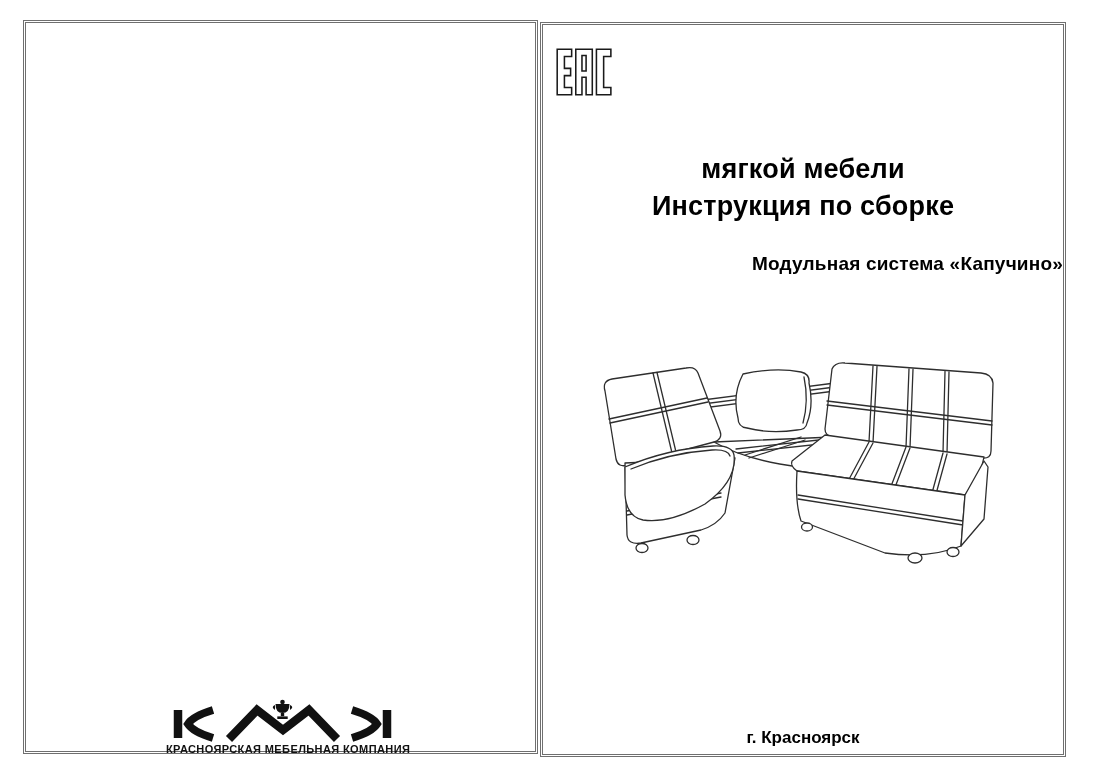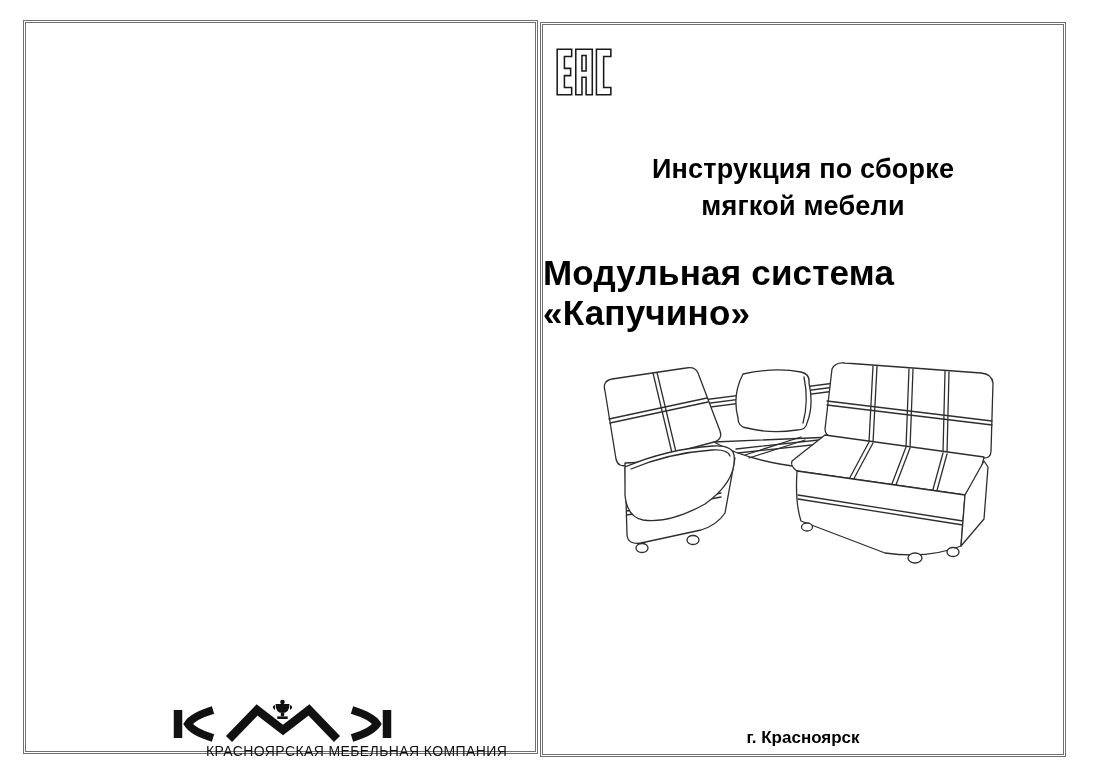--- a/index.html
+++ b/index.html
@@ -13,39 +13,39 @@
   .page-left{left:23px;top:20px;width:515px;height:734px;}
   .page-right{left:540px;top:22px;width:526px;height:735px;}
 
   
   .eac{position:absolute;left:8px;top:18px;width:64px;height:58px;}
   .title{
     position:absolute;top:126px;left:0;width:100%;text-align:center;
     font-weight:bold;font-size:27px;line-height:37px;letter-spacing:.2px;
   }
   .subtitle{
-    position:absolute;top:228px;left:0;width:100%;text-align:left;
-    font-weight:bold;font-size:35px;letter-spacing:.2px;
+    position:absolute;top:228px;left:0;width:100%;text-align:right;
+    font-weight:bold;font-size:19px;letter-spacing:.2px;
   }
   .sofa{position:absolute;left:42px;top:318px;width:430px;height:235px;}
   .city{
     position:absolute;top:703px;left:0;width:100%;text-align:center;
     font-weight:bold;font-size:17px;
   }
   .footnote{
     position:absolute;right:14px;bottom:9px;font-style:italic;font-size:11px;
     color:#1a1a1a;letter-spacing:.1px;
   }
 
   
   .kmk{position:absolute;left:140px;top:671px;width:232px;text-align:center;}
   .kmk svg{display:block;margin:0 auto;}
   .kmk-caption{
-    font-weight:normal;font-size:14px;letter-spacing:.4px;white-space:nowrap;
-    margin-top:1px;color:#111;margin-left:40px;
+    font-weight:bold;font-size:11px;letter-spacing:.4px;white-space:nowrap;
+    margin-top:1px;color:#111;
   }
 </style>
 </head>
 <body>
 
 <div class="stage">
 
   <section class="page page-left">
     <div class="kmk">
 
@@ -83,22 +83,22 @@
           <path d="M6,6 L20,6 L20,13 L13,13 L13,24.5 L19,24.5 L19,31.5 L13,31.5 L13,43 L20,43 L20,50 L6,50 Z"></path>
 
           <path fill-rule="evenodd" d="M24,50 L24,6 L40,6 L40,50 L34,50 L34,33 L30,33 L30,50 Z M30,12 L34,12 L34,27 L30,27 Z"></path>
 
           <path d="M44,6 L58,6 L58,13 L51,13 L51,43 L58,43 L58,50 L44,50 Z"></path>
         </g>
       </svg>
     </div>
 
     <div class="title">
+      <div>мягкой мебели</div>
       <div>Инструкция по сборке</div>
-      <div>мягкой мебели</div>
     </div>
 
     <div class="subtitle">Модульная система «Капучино»</div>
 
     <div class="sofa">
       <svg width="430" height="235" viewBox="0 0 430 235">
         <g fill="#ffffff" stroke="#2e2e2e" stroke-width="1.3" stroke-linejoin="round" stroke-linecap="round">
 
           <path fill="none" d="M110,58 L250,40"></path>
           <path fill="none" d="M110,62 L250,44"></path>

